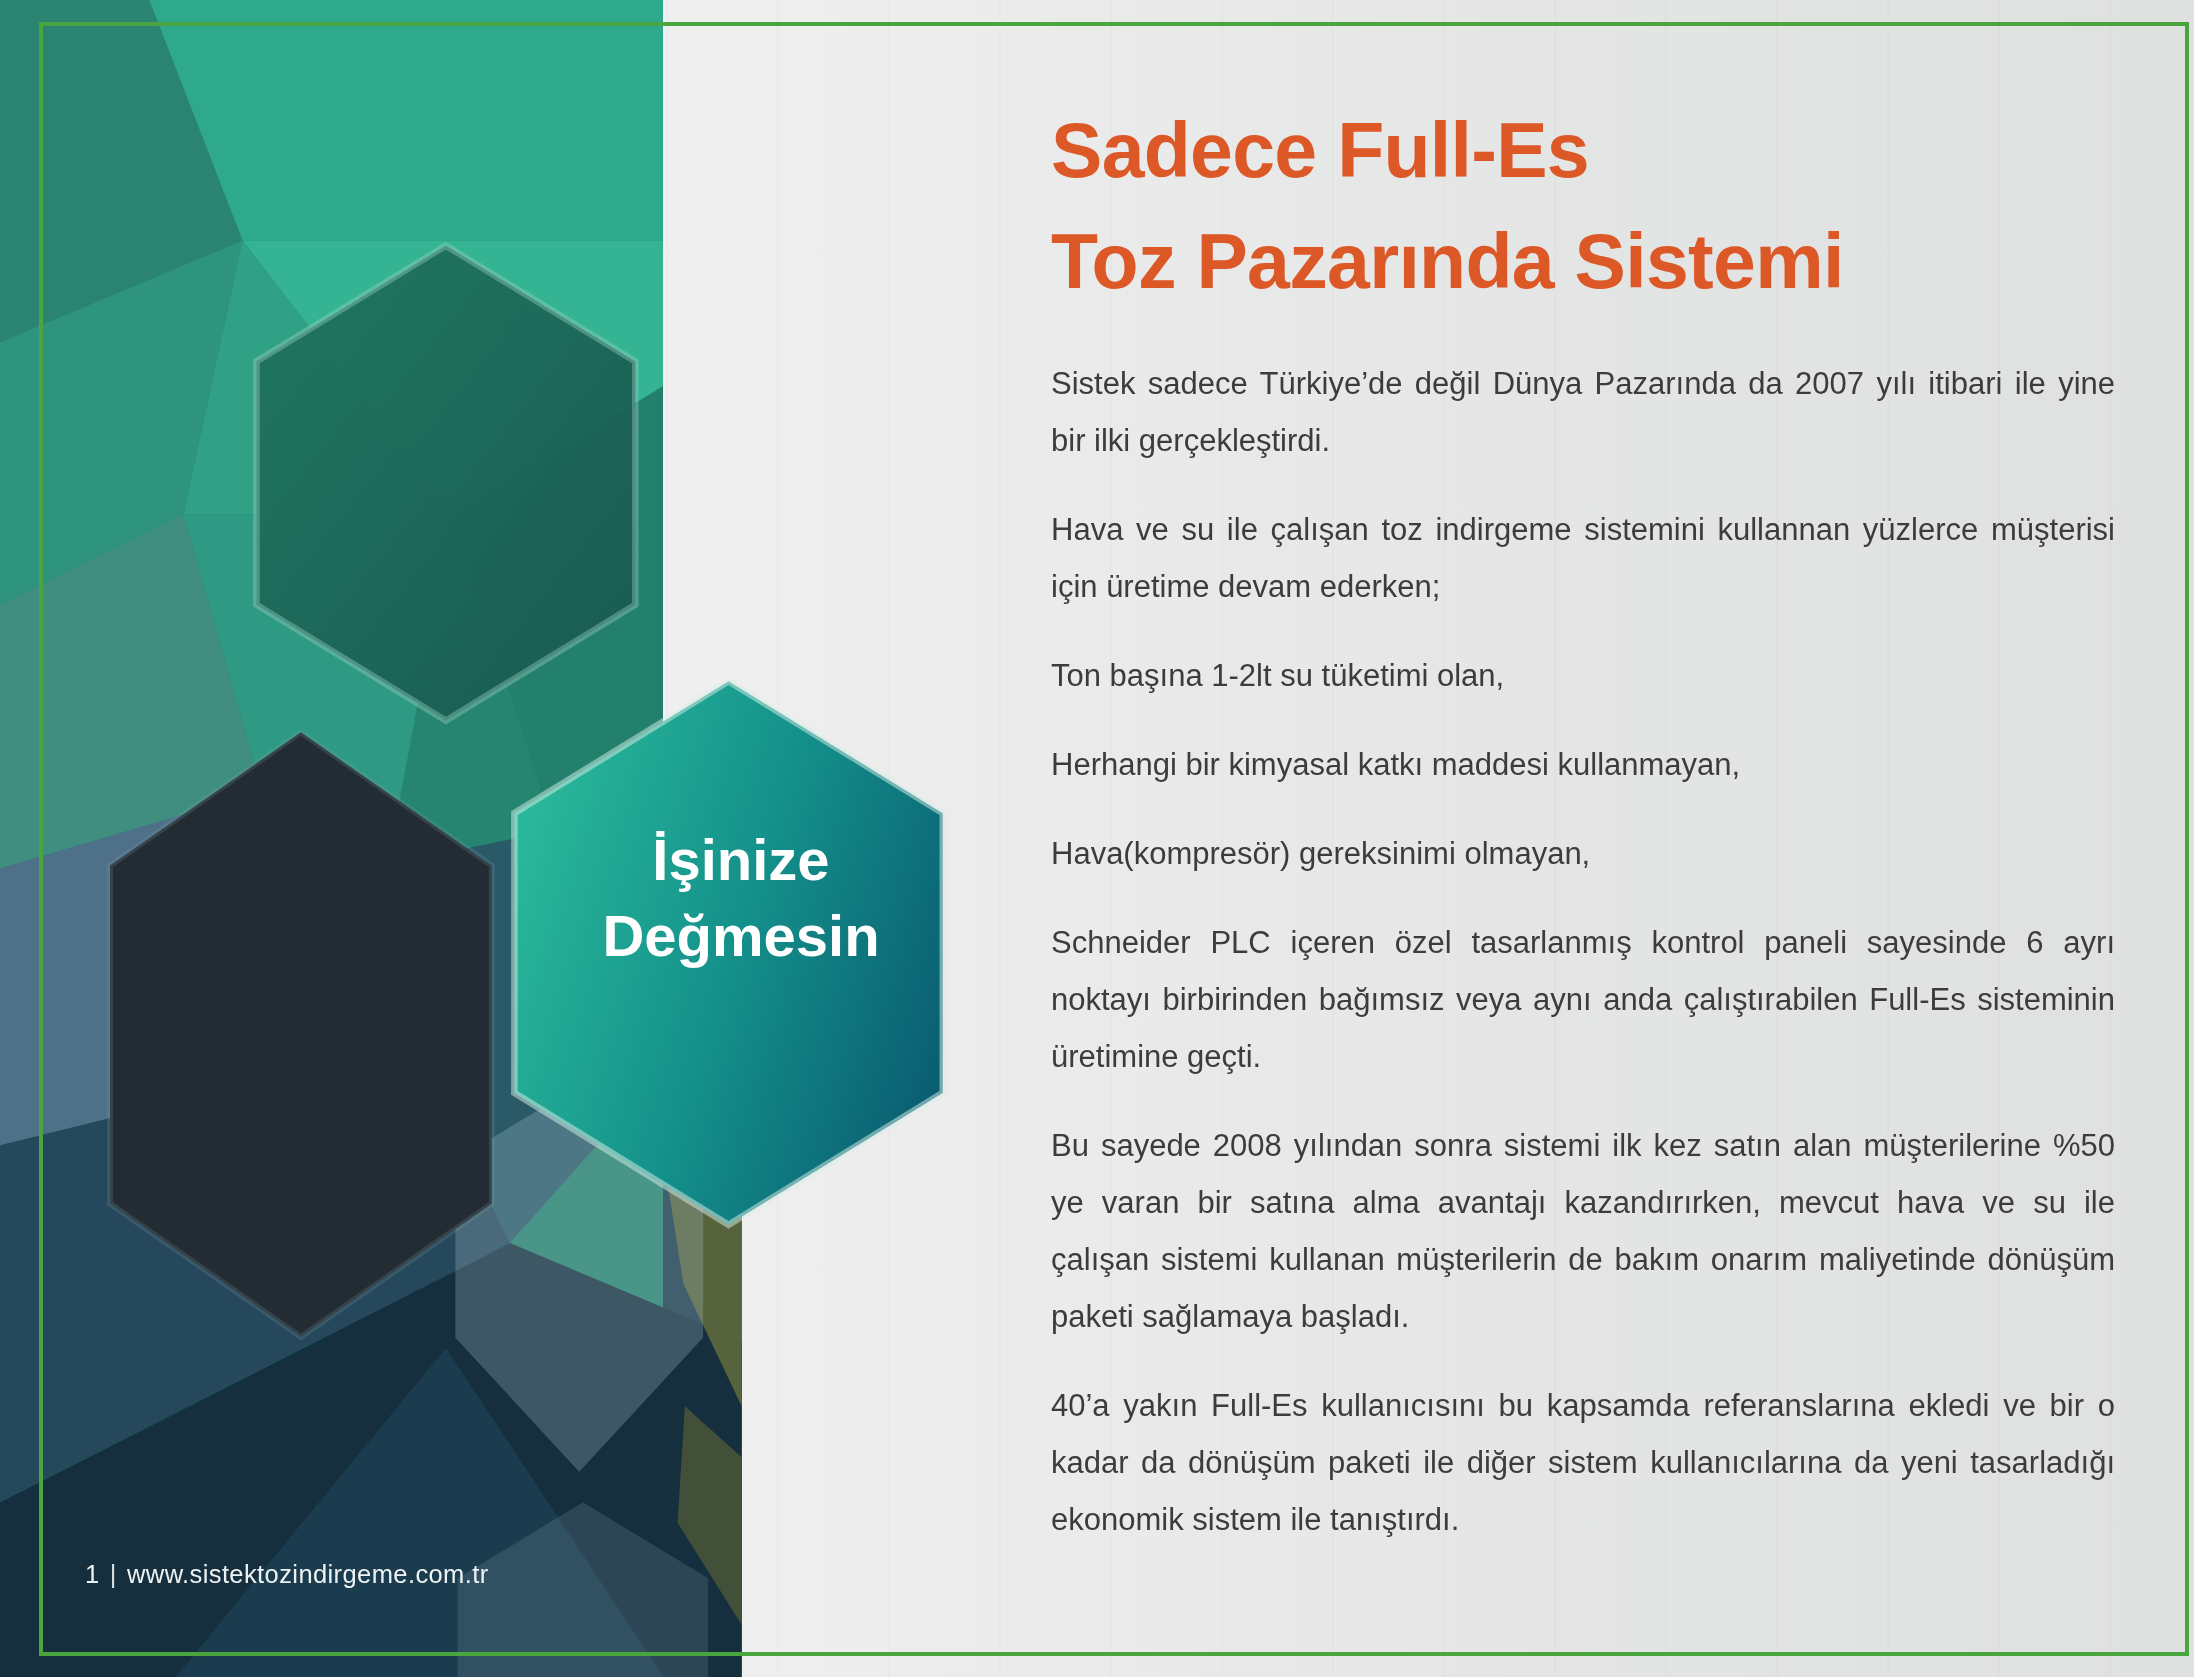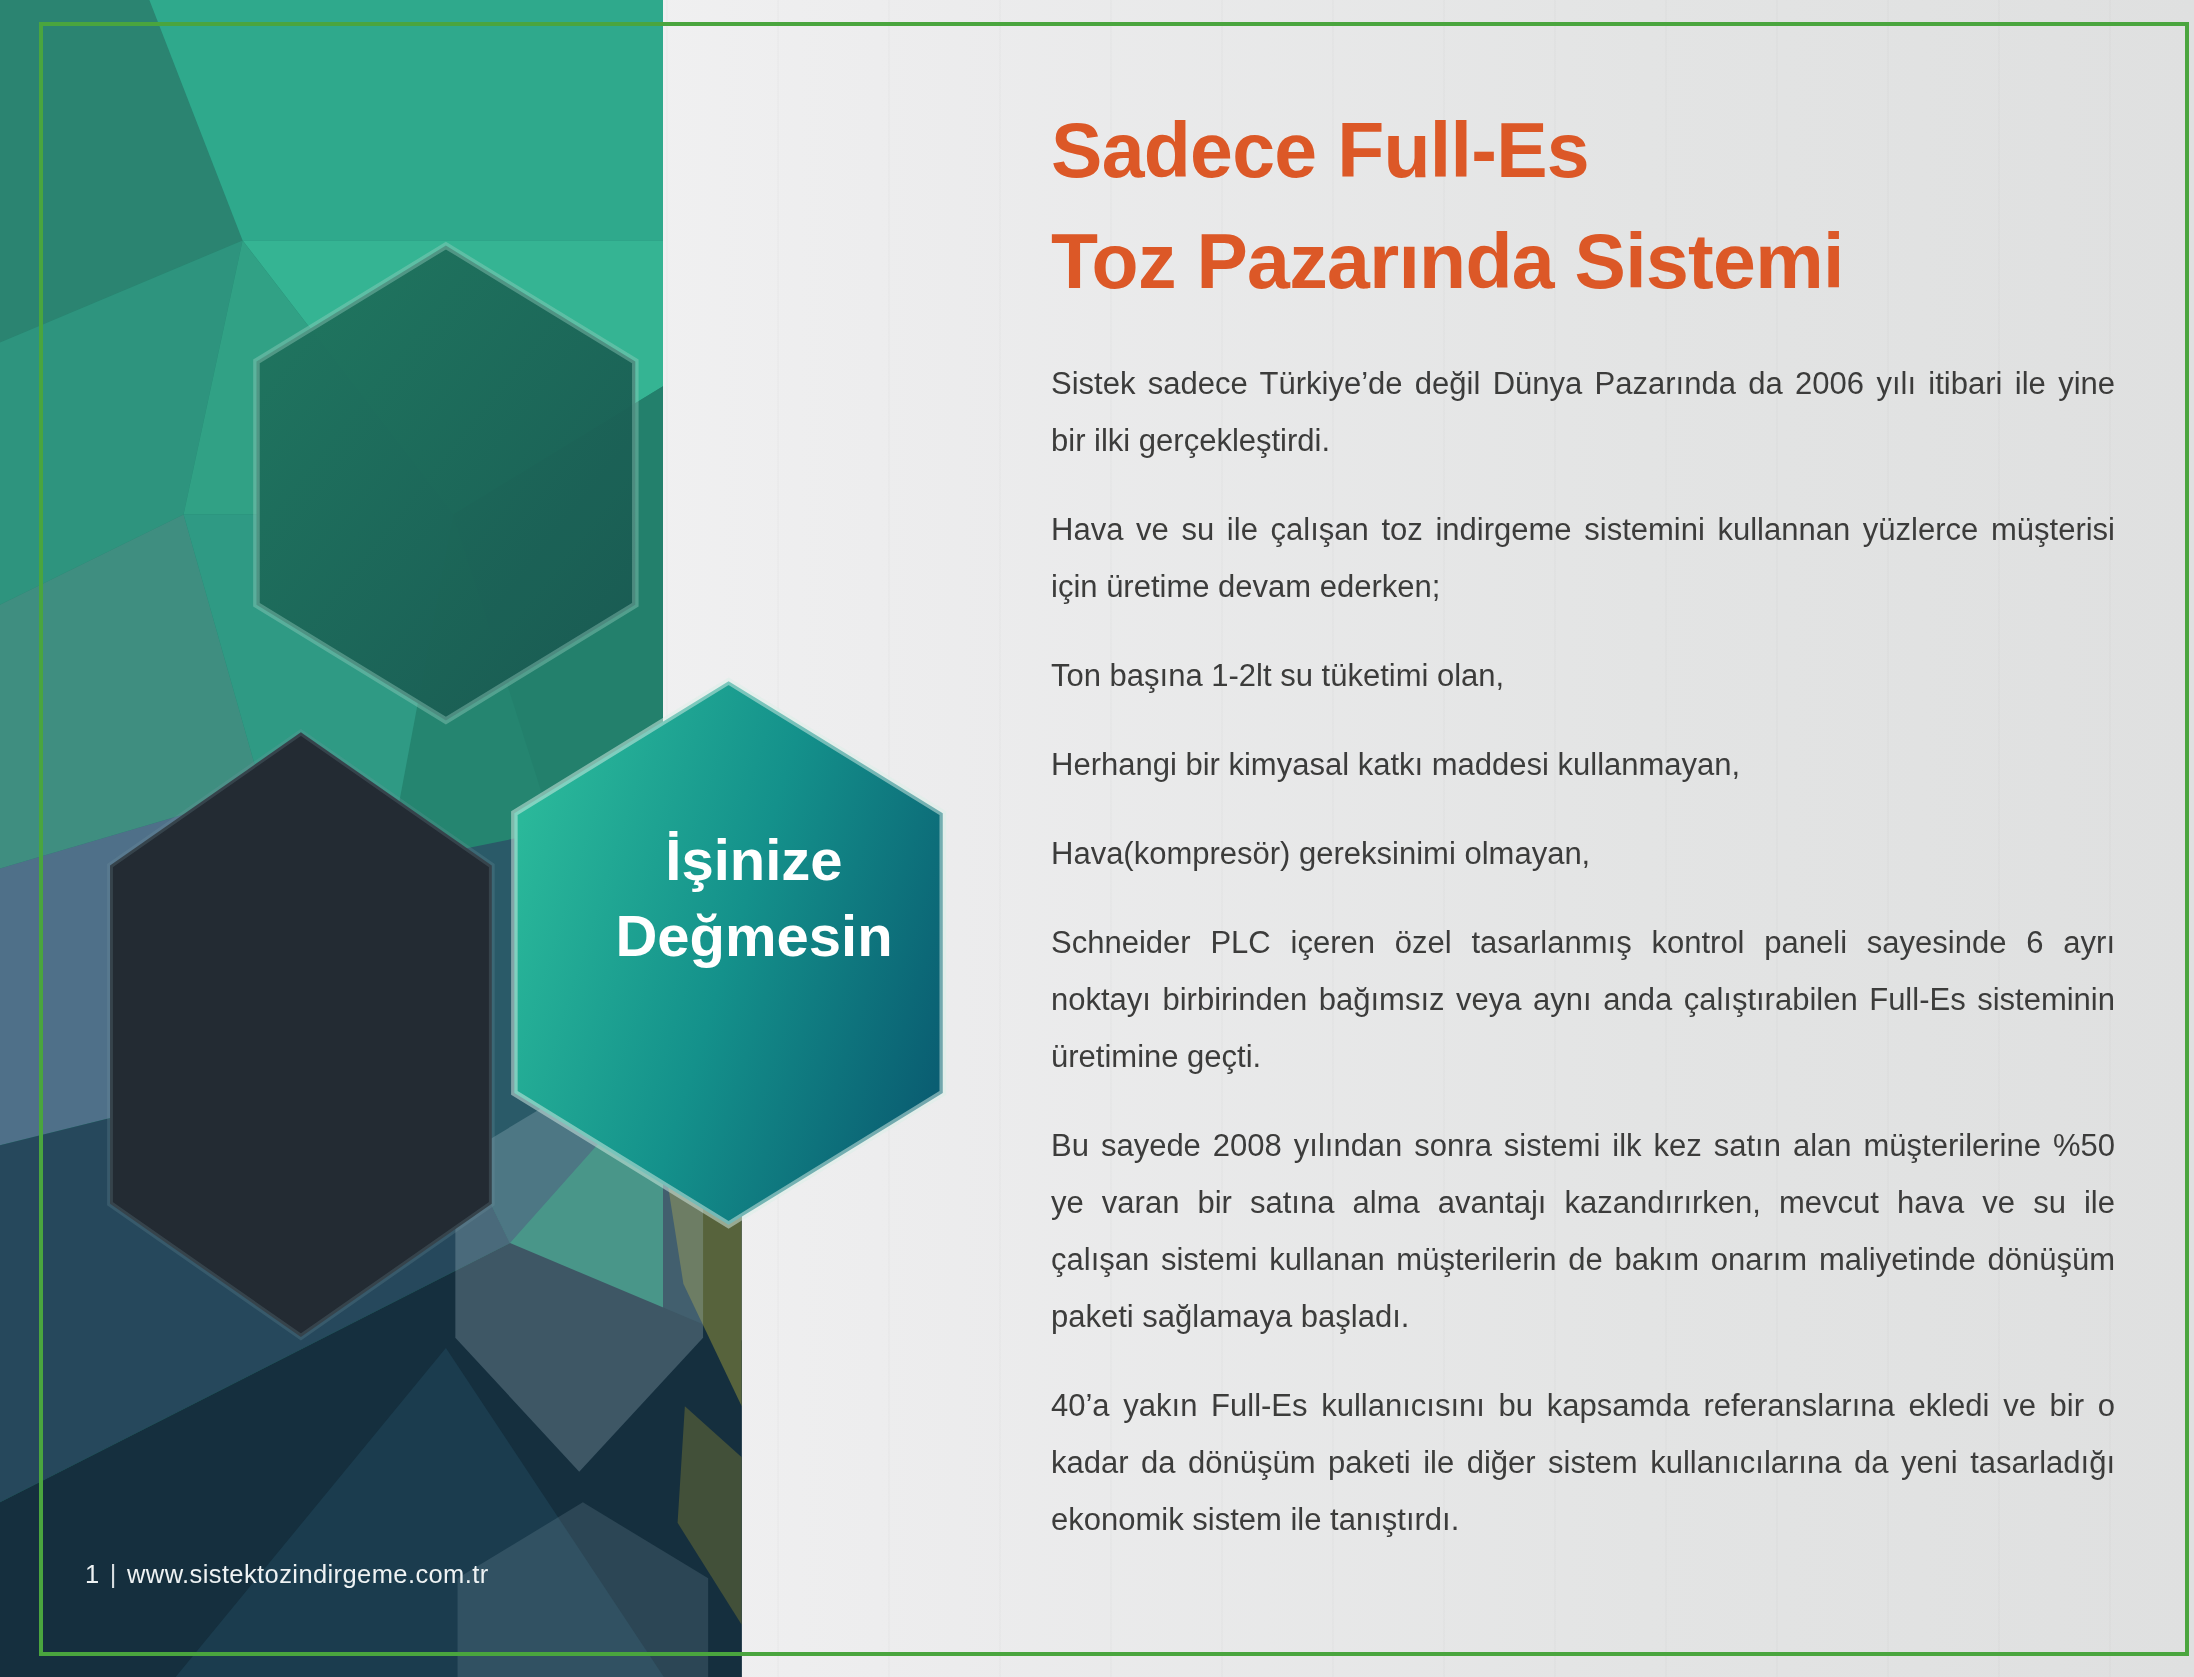--- a/index.html
+++ b/index.html
@@ -18,21 +18,21 @@
     position:relative;
   }
   .page{position:absolute;inset:0;}
   svg.art{position:absolute;left:0;top:0;z-index:1;}
   .green-border{
     position:absolute;left:39px;top:22px;width:2150px;height:1634px;
     border:4.4px solid var(--border-green);
     z-index:2;pointer-events:none;
   }
   .hex-slogan{
-    position:absolute;left:540px;top:822px;width:428px;
+    position:absolute;left:527px;top:822px;width:428px;
     z-index:3;text-align:center;color:#ffffff;font-weight:bold;
     font-size:58px;line-height:76px;letter-spacing:0px;
   }
   .content{
     position:absolute;left:1051px;top:95px;width:1064px;z-index:3;
   }
   h1.title{
     color:var(--accent-orange);
     font-size:77px;line-height:111px;font-weight:bold;letter-spacing:-0.7px;
   }
@@ -106,21 +106,21 @@
     <div>İşinize</div>
     <div>Değmesin</div>
   </div>
 
   <div class="content">
     <h1 class="title">
       <span>Sadece Full-Es</span>
       <span>Toz Pazarında Sistemi</span>
     </h1>
     <div class="paragraphs" id="paragraphs">
-        <p>Sistek sadece Türkiye’de değil Dünya Pazarında da 2006 yılı itibari ile yine bir ilki gerçekleştirdi.</p>
+        <p>Sistek sadece Türkiye’de değil Dünya Pazarında da 2007 yılı itibari ile yine bir ilki gerçekleştirdi.</p>
         <p>Hava ve su ile çalışan toz indirgeme sistemini kullannan yüzlerce müşterisi için üretime devam ederken;</p>
         <p>Ton başına 1-2lt su tüketimi olan,</p>
         <p>Herhangi bir kimyasal katkı maddesi kullanmayan,</p>
         <p>Hava(kompresör) gereksinimi olmayan,</p>
         <p>Schneider PLC içeren özel tasarlanmış kontrol paneli sayesinde 6 ayrı noktayı birbirinden bağımsız veya aynı anda çalıştırabilen Full-Es sisteminin üretimine geçti.</p>
         <p>Bu sayede 2008 yılından sonra sistemi ilk kez satın alan müşterilerine %50 ye varan bir satına alma avantajı kazandırırken, mevcut hava ve su ile çalışan sistemi kullanan müşterilerin de bakım onarım maliyetinde dönüşüm paketi sağlamaya başladı.</p>
         <p>40’a yakın Full-Es kullanıcısını bu kapsamda referanslarına ekledi ve bir o kadar da dönüşüm paketi ile diğer sistem kullanıcılarına da yeni tasarladığı ekonomik sistem ile tanıştırdı.</p>
       </div>
   </div>
 

